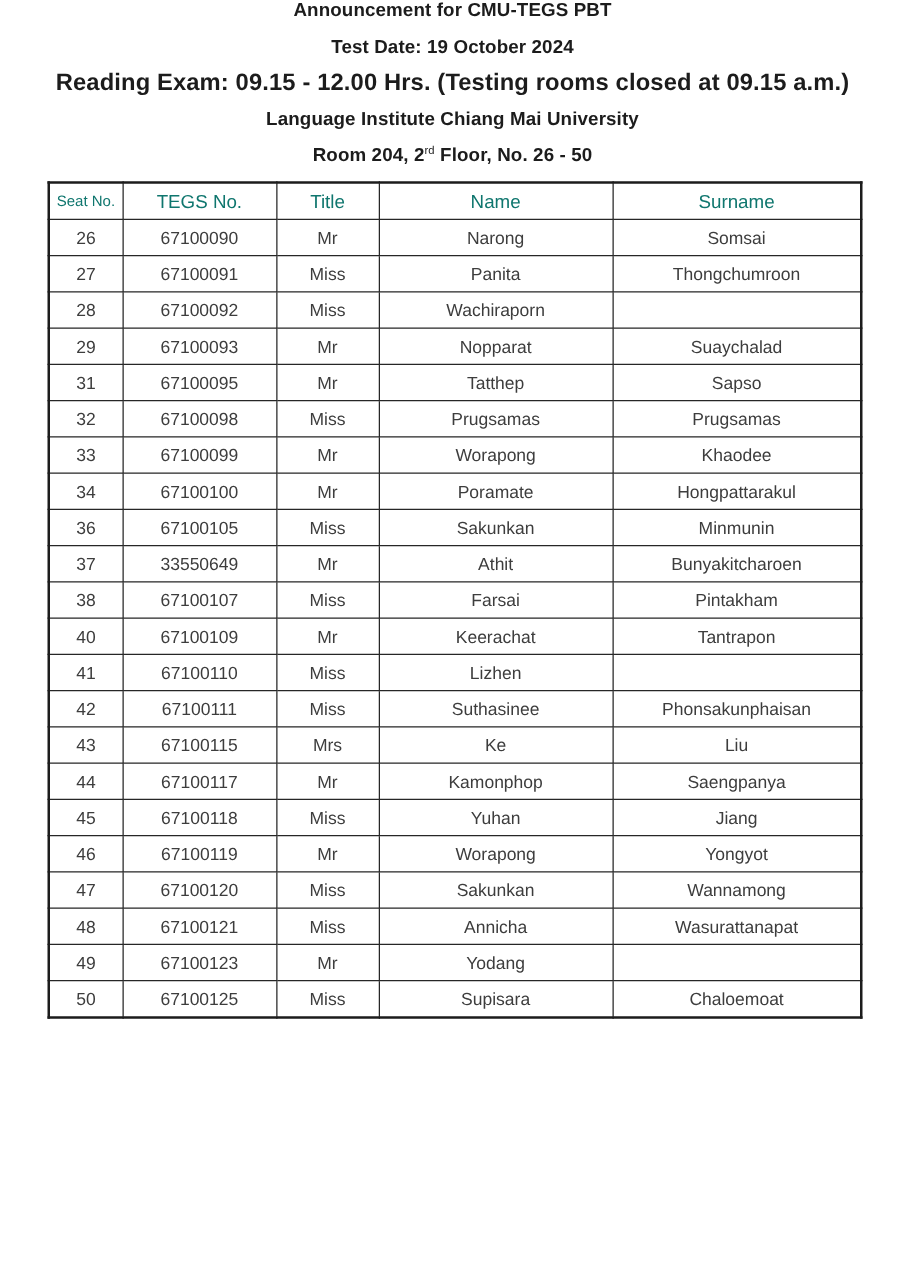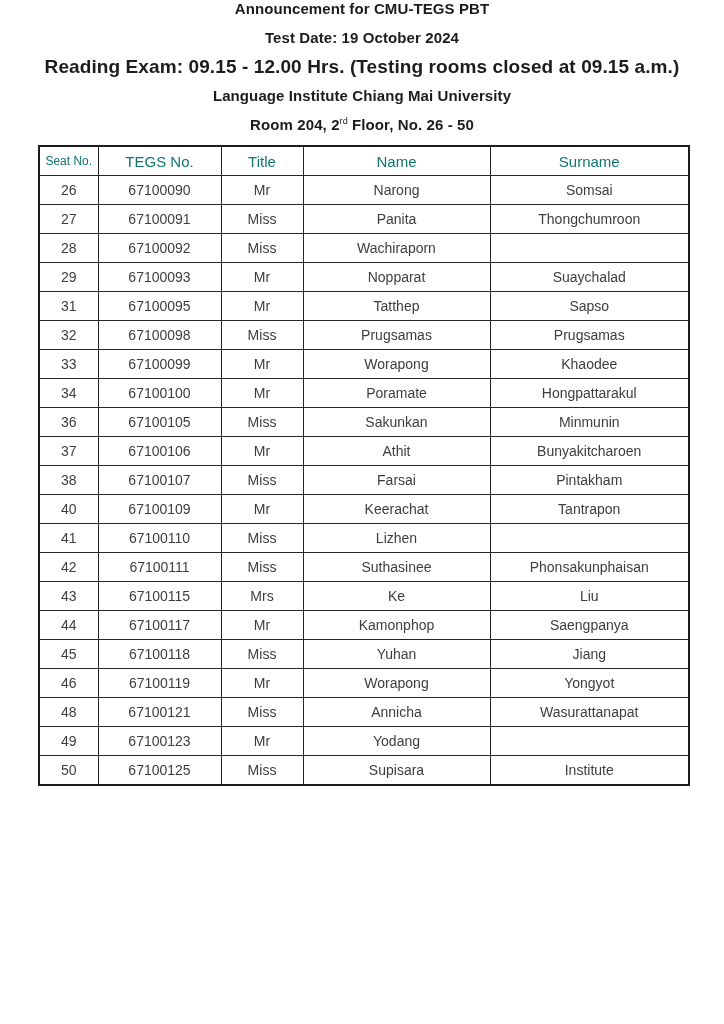--- a/index.html
+++ b/index.html
@@ -163,21 +163,21 @@
         </tr>
         <tr>
           <td>36</td>
           <td>67100105</td>
           <td>Miss</td>
           <td>Sakunkan</td>
           <td>Minmunin</td>
         </tr>
         <tr>
           <td>37</td>
-          <td>67100106</td>
+          <td>33550649</td>
           <td>Mr</td>
           <td>Athit</td>
           <td>Bunyakitcharoen</td>
         </tr>
         <tr>
           <td>38</td>
           <td>67100107</td>
           <td>Miss</td>
           <td>Farsai</td>
           <td>Pintakham</td>
@@ -225,35 +225,42 @@
           <td>Jiang</td>
         </tr>
         <tr>
           <td>46</td>
           <td>67100119</td>
           <td>Mr</td>
           <td>Worapong</td>
           <td>Yongyot</td>
         </tr>
         <tr>
+          <td>47</td>
+          <td>67100120</td>
+          <td>Miss</td>
+          <td>Sakunkan</td>
+          <td>Wannamong</td>
+        </tr>
+        <tr>
           <td>48</td>
           <td>67100121</td>
           <td>Miss</td>
           <td>Annicha</td>
           <td>Wasurattanapat</td>
         </tr>
         <tr>
           <td>49</td>
           <td>67100123</td>
           <td>Mr</td>
           <td>Yodang</td>
           <td></td>
         </tr>
         <tr>
           <td>50</td>
           <td>67100125</td>
           <td>Miss</td>
           <td>Supisara</td>
-          <td>Institute</td>
+          <td>Chaloemoat</td>
         </tr>
       </tbody>
   </table>
 </div>
 
 </body></html>

